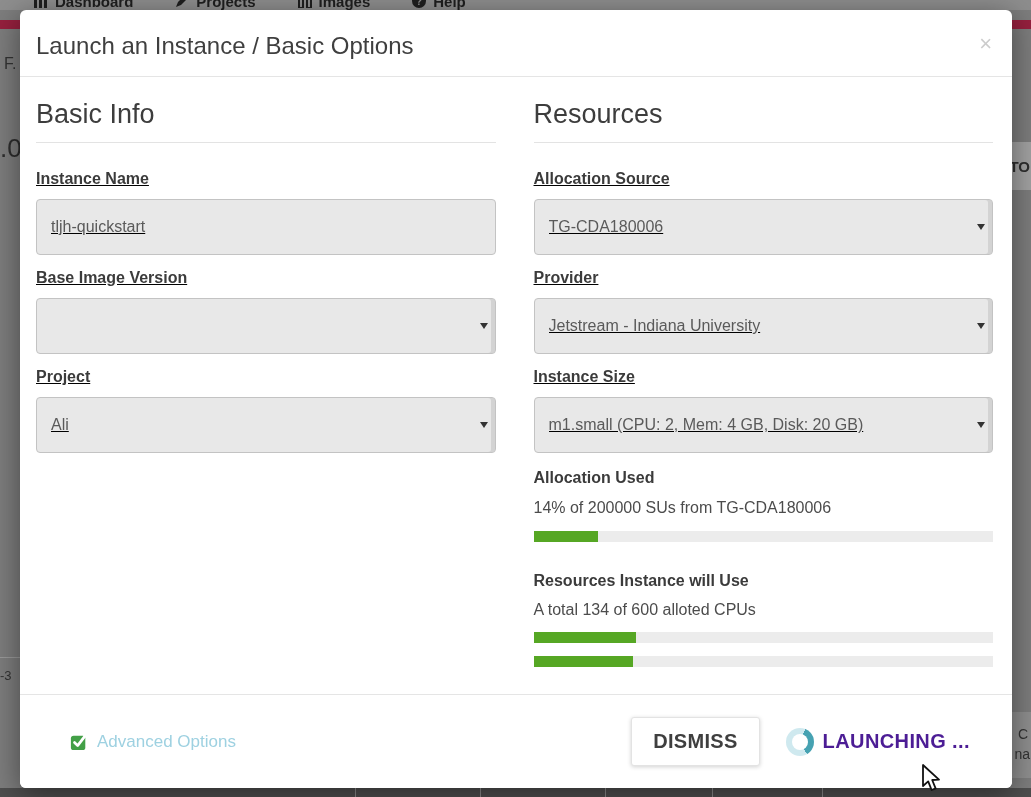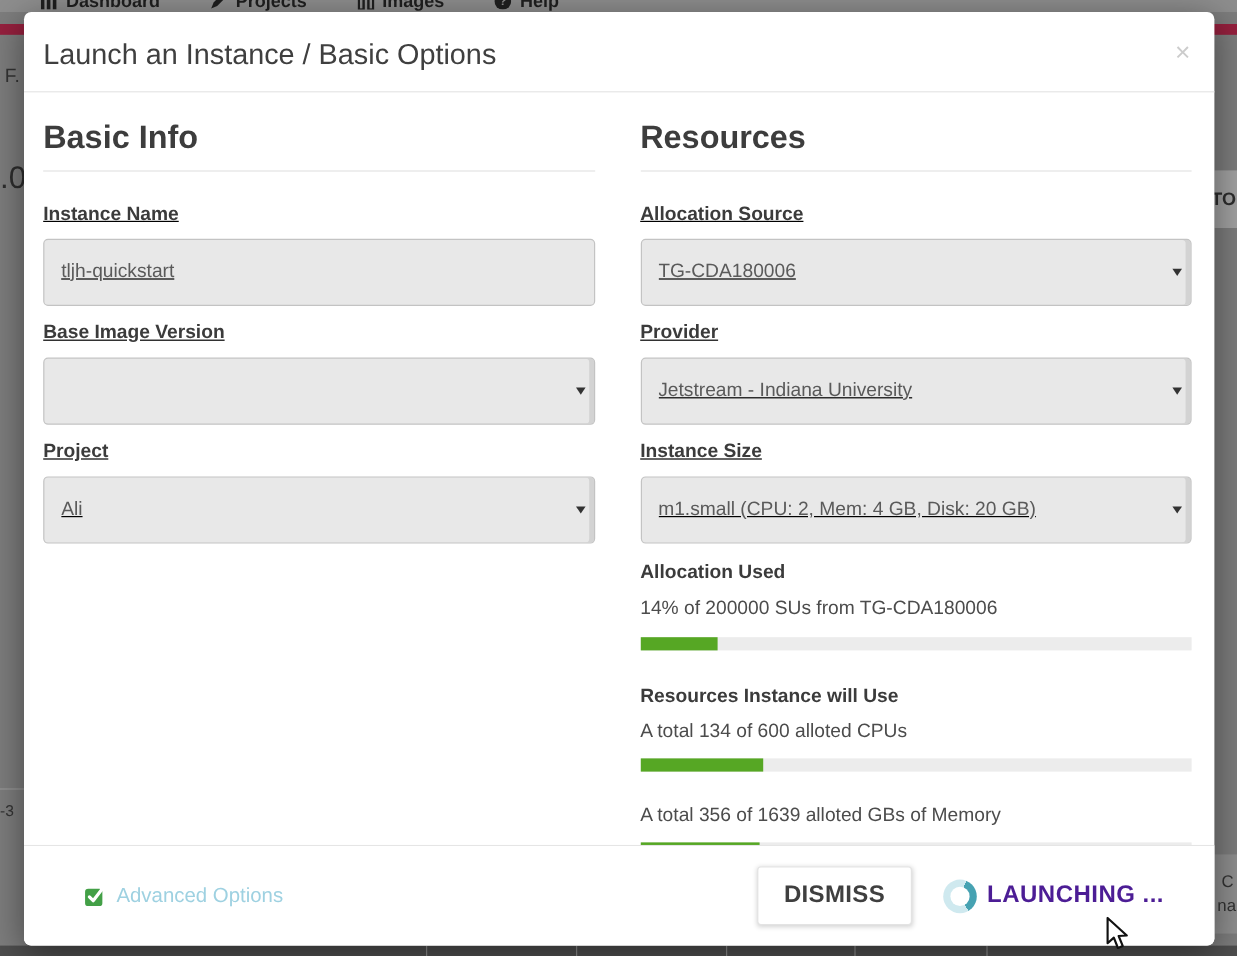--- a/index.html
+++ b/index.html
@@ -29,21 +29,21 @@
   
   .modal { position:absolute; left:20px; top:10px; width:992px; height:778px;
            background:#fff; border-radius:6px; box-shadow:0 6px 30px rgba(0,0,0,.45); }
   .modal-header { position:relative; padding:22px 16px 16px; border-bottom:1px solid #e5e5e5; }
   .modal-title { font-size:24px; font-weight:400; color:#3f3f3f; }
   .modal-close { position:absolute; right:20px; top:24px; font-size:22px; line-height:20px;
                  color:#ccc; background:none; border:none; cursor:pointer; font-family:"Liberation Sans",sans-serif; }
 
   .modal-body { display:flex; gap:38px; padding:22px 19px 0 16px; }
   .col { flex:1; min-width:0; }
-  .section-heading { font-size:27px; font-weight:700; color:#3d3d3d; padding-bottom:12px;
+  .section-heading { font-size:27px; font-weight:400; color:#3d3d3d; padding-bottom:12px;
                      border-bottom:1px solid #e3e3e3; margin-bottom:27px; }
   .form-group { margin-bottom:14px;text-decoration:underline; }
   .field-label { display:block; font-size:16px; font-weight:700; color:#3b3b3b; margin-bottom:11px; }
   .text-input, .select {
       width:100%; height:56px; background:#e8e8e8; border:1px solid #c3c3c3; border-radius:4px;
       font-size:16px; color:#5a5a5a; padding:0 14px; font-family:"Liberation Sans",sans-serif;
       display:flex; align-items:center; }
   .text-input { }
   .select { position:relative; cursor:pointer; box-shadow:inset -4px 0 0 rgba(0,0,0,.09); }
   .select-value { flex:1; overflow:hidden; white-space:nowrap; }
@@ -51,21 +51,21 @@
            border-left:4px solid transparent; border-right:4px solid transparent; border-top:6px solid #333; }
 
   .stat-heading { font-size:16px; font-weight:700; color:#3b3b3b; }
   .stat-text { font-size:16px; color:#4c4c4c; margin-top:12px; }
   .progress-track { margin-top:14px; height:11px; background:#ececec; width:100%; }
   .progress-fill { height:100%; background:#56a724; width:0; }
   .mt26 { margin-top:16px; }
   .mt30 { margin-top:30px; }
   .mt28 { margin-top:28px; }
 
-  .modal-footer { position:absolute; left:0; right:0; bottom:0; height:84px; border-top:1px solid #e5e5e5;
+  .modal-footer { position:absolute; left:0; right:0; bottom:0; height:94px; border-top:1px solid #e5e5e5;
                   display:flex; align-items:center; padding:0 42px 0 50px;
                   border-radius:0 0 6px 6px; background:#fff; }
   .adv-link { display:flex; align-items:center; gap:9px; color:#9ed1e1; font-size:17px; cursor:pointer;
               background:none; border:none; font-family:"Liberation Sans",sans-serif; }
   .adv-link svg { display:block; overflow:visible; }
   .footer-right { margin-left:auto; display:flex; align-items:center; }
   .dismiss-btn { background:#fff; border:1px solid #e3e3e3; border-radius:3px; box-shadow:0 1px 4px rgba(0,0,0,.18);
                  padding:12px 21px; font-size:20px; font-weight:700; letter-spacing:.3px; color:#3f3f3f;
                  cursor:pointer; font-family:"Liberation Sans",sans-serif; }
   .launch-cluster { display:flex; align-items:center; gap:9px; margin-left:26px; background:none; border:none;
@@ -213,21 +213,20 @@
           <div class="progress-fill" style="width: 14%;"></div>
         </div>
       </div>
 
       <div class="mt30">
         <div class="stat-heading">Resources Instance will Use</div>
         <div class="stat-text" style="margin-top:11px">A total 134 of 600 alloted CPUs</div>
         <div class="progress-track" style="margin-top:13px">
           <div class="progress-fill" style="width: 22.3%;"></div>
         </div>
-        <div class="stat-text mt28">A total 356 of 1639 alloted GBs of Memory</div>
         <div class="progress-track" style="margin-top:13px">
           <div class="progress-fill" style="width: 21.7%;"></div>
         </div>
       </div>
     </div>
   </div>
 
   <div class="modal-footer">
     <button class="adv-link">
       <span>

